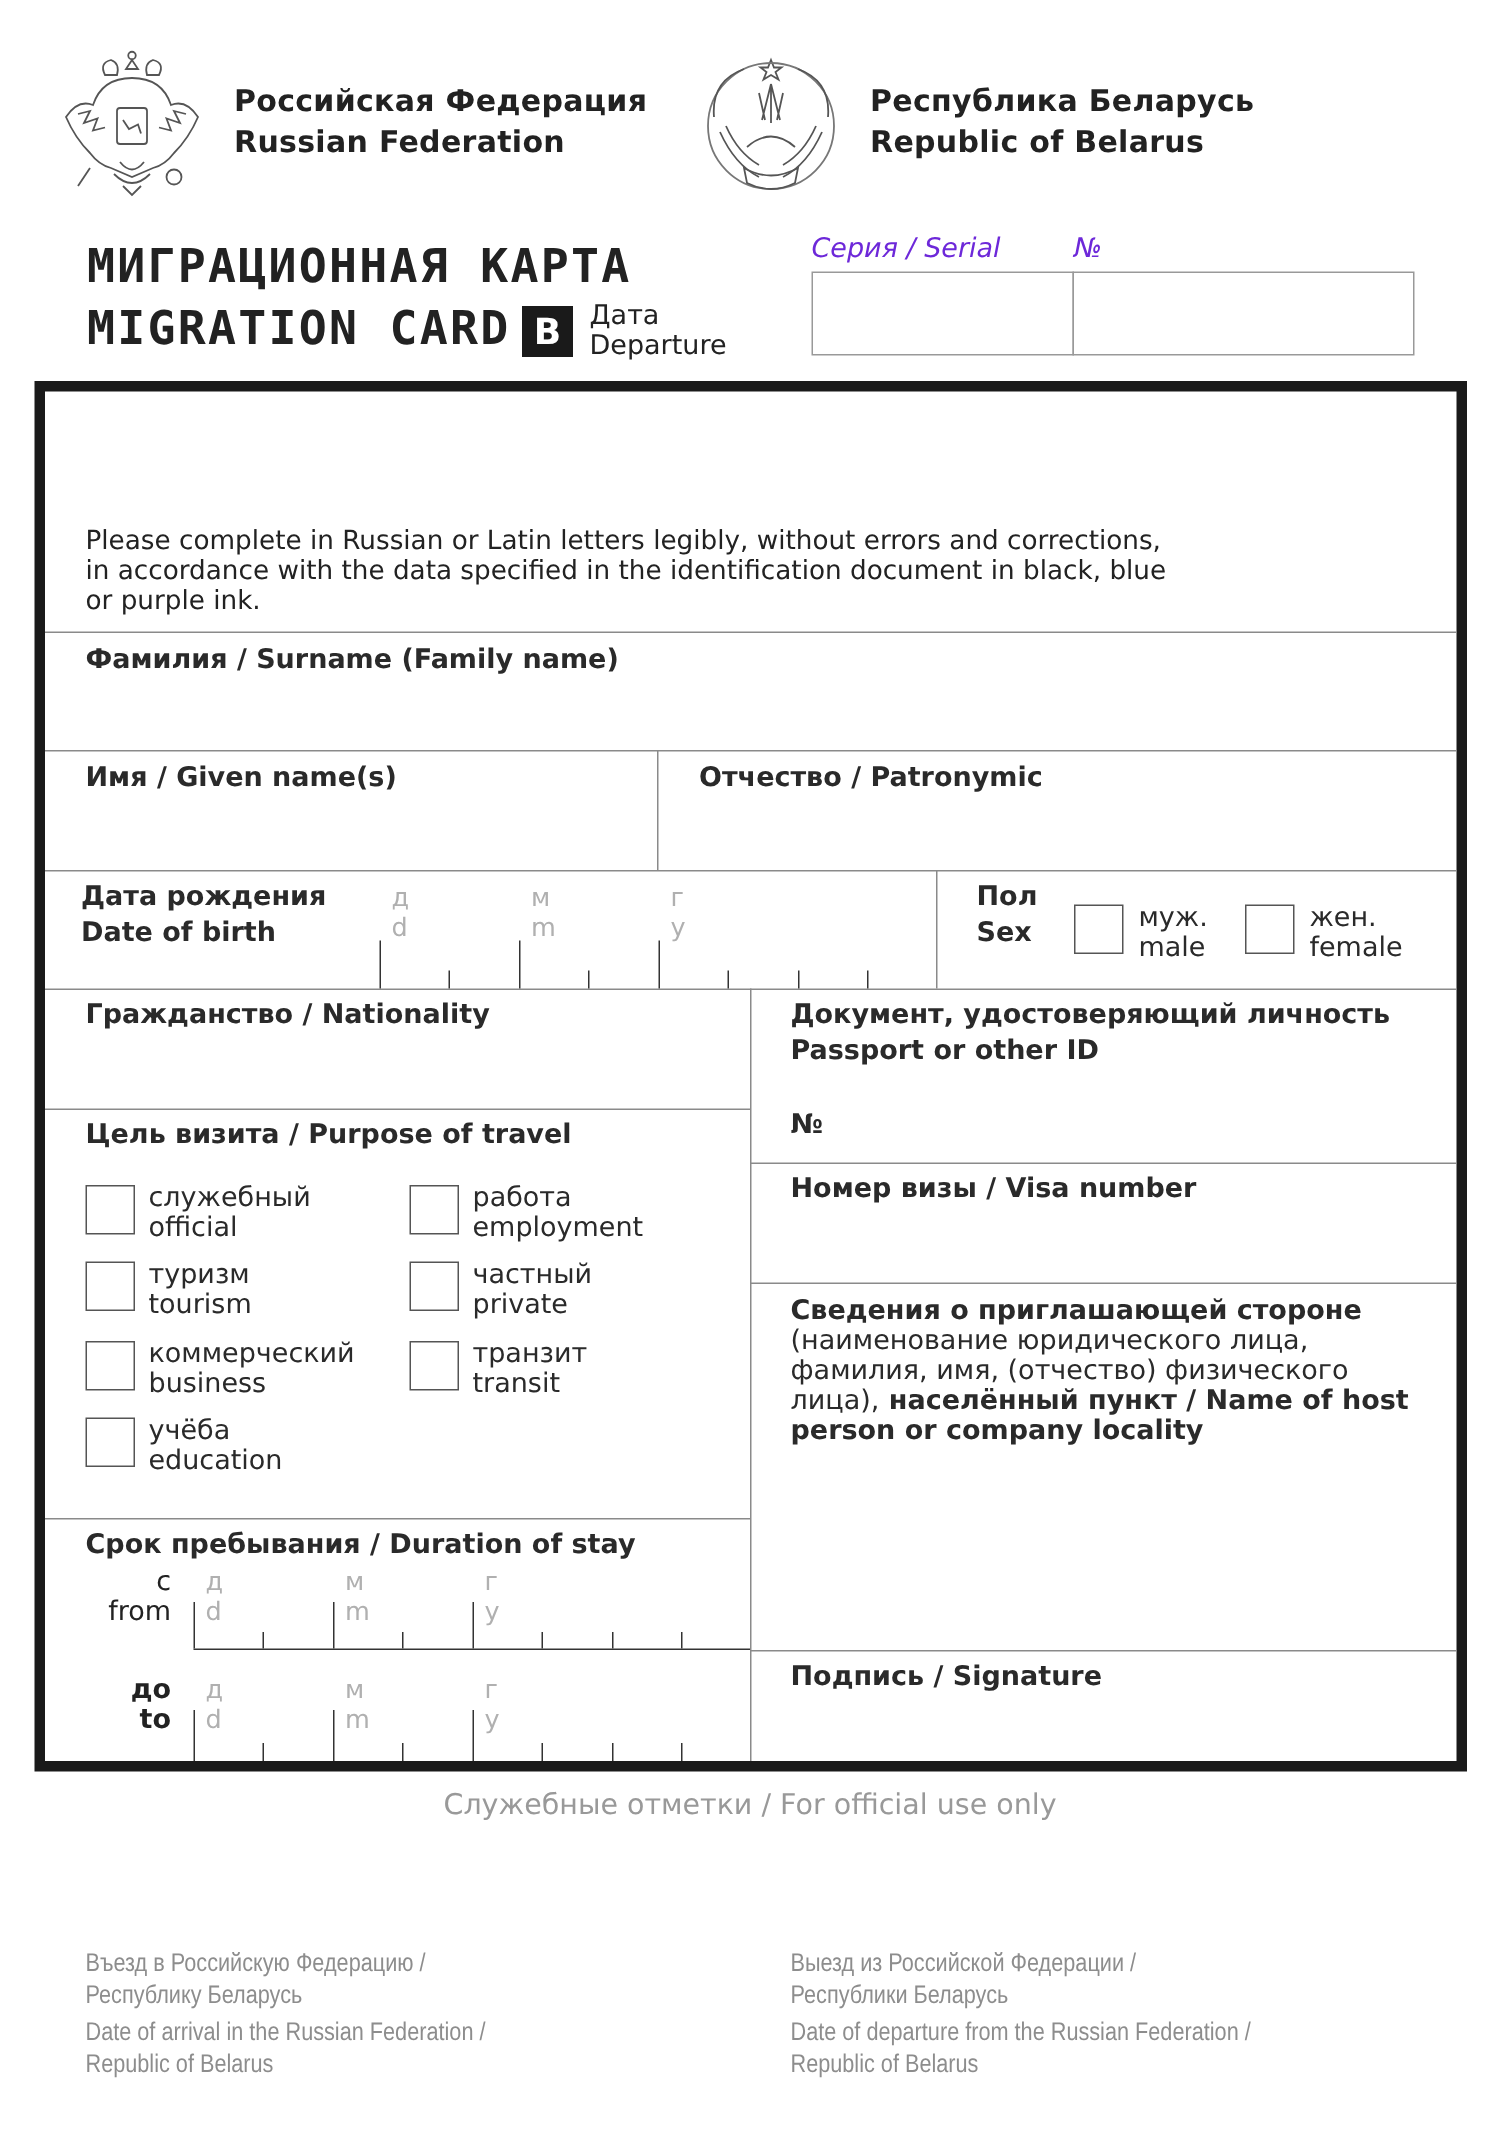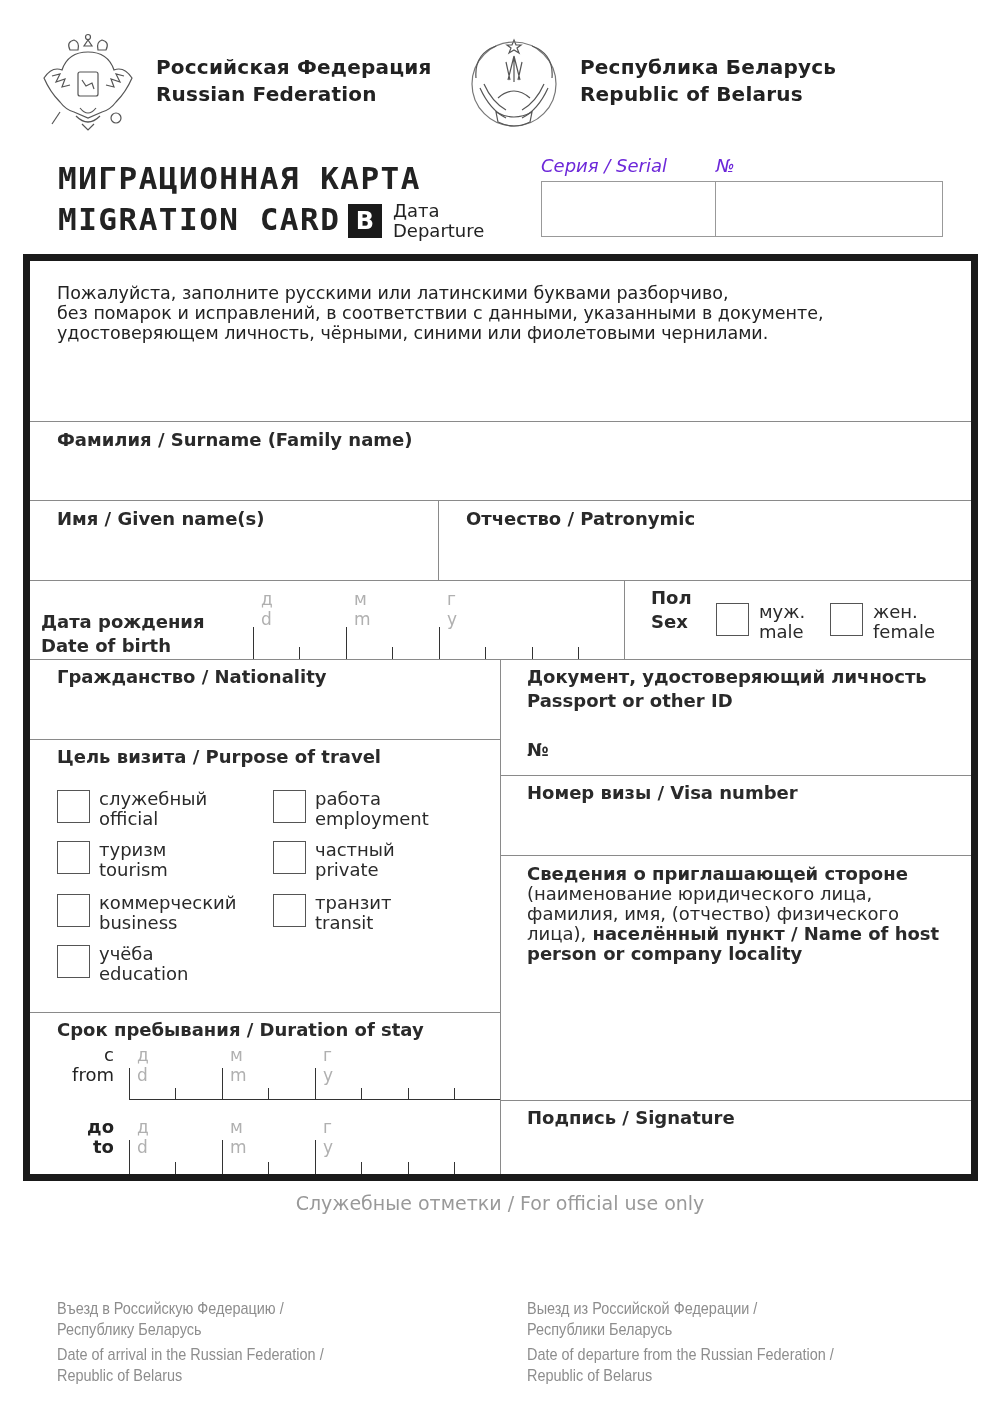--- a/index.html
+++ b/index.html
@@ -86,24 +86,24 @@
   <div>Departure</div>
 </div>
 
 <div class="serial-label" style="left:541px;">Серия / Serial</div>
 <div class="serial-label" style="left:716px;">№</div>
 <div class="serial-box" style="left:541px;width:175px;"><span></span></div>
 <div class="serial-box" style="left:715px;width:228px;"><span></span></div>
 
 <div class="frame">
 
-  <div class="instr" style="top:22px;">
-    <div>Пожалуйста, заполните русскими или латинскими буквами разборчиво,</div>
-    <div>без помарок и исправлений, в соответствии с данными, указанными в документе,</div>
-    <div>удостоверяющем личность, чёрными, синими или фиолетовыми чернилами.</div>
+  <div class="instr" style="top:90px;">
+    <div>Please complete in Russian or Latin letters legibly, without errors and corrections,</div>
+    <div>in accordance with the data specified in the identification document in black, blue</div>
+    <div>or purple ink.</div>
   </div>
 
   <div class="row-line" style="top:160px;width:941px;"></div>
   <div class="row-line" style="top:239px;width:941px;"></div>
   <div class="row-line" style="top:319px;width:941px;"></div>
   <div class="row-line" style="top:398px;width:941px;"></div>
   <div class="row-line" style="top:478px;width:470px;"></div>
   <div class="row-line" style="top:514px;left:470px;width:471px;"></div>
   <div class="row-line" style="top:594px;left:470px;width:471px;"></div>
   <div class="row-line" style="top:751px;width:470px;"></div>
@@ -121,21 +121,21 @@
   <div style="position:absolute;left:0;top:161px;width:941px;height:78px;">
     <div class="lbl" style="left:27px;top:6px;">Фамилия / Surname (Family name)</div>
     <span></span>
   </div>
   <div style="position:absolute;left:409px;top:240px;width:532px;height:79px;">
     <div class="lbl" style="left:27px;top:6px;">Отчество / Patronymic</div>
     <span></span>
   </div>
 
   <div style="position:absolute;left:0;top:320px;width:594px;height:78px;">
-    <div class="lbl" style="left:11px;top:5px;margin-top:24px;">
+    <div class="lbl" style="left:24px;top:5px;">
       <div>Дата рождения</div>
       <div>Date of birth</div>
     </div>
     <div class="hint" style="left:231px;top:8px;">
         <div>д</div>
         <div>d</div>
       </div>
     <div class="hint" style="left:324px;top:8px;">
         <div>м</div>
         <div>m</div>

